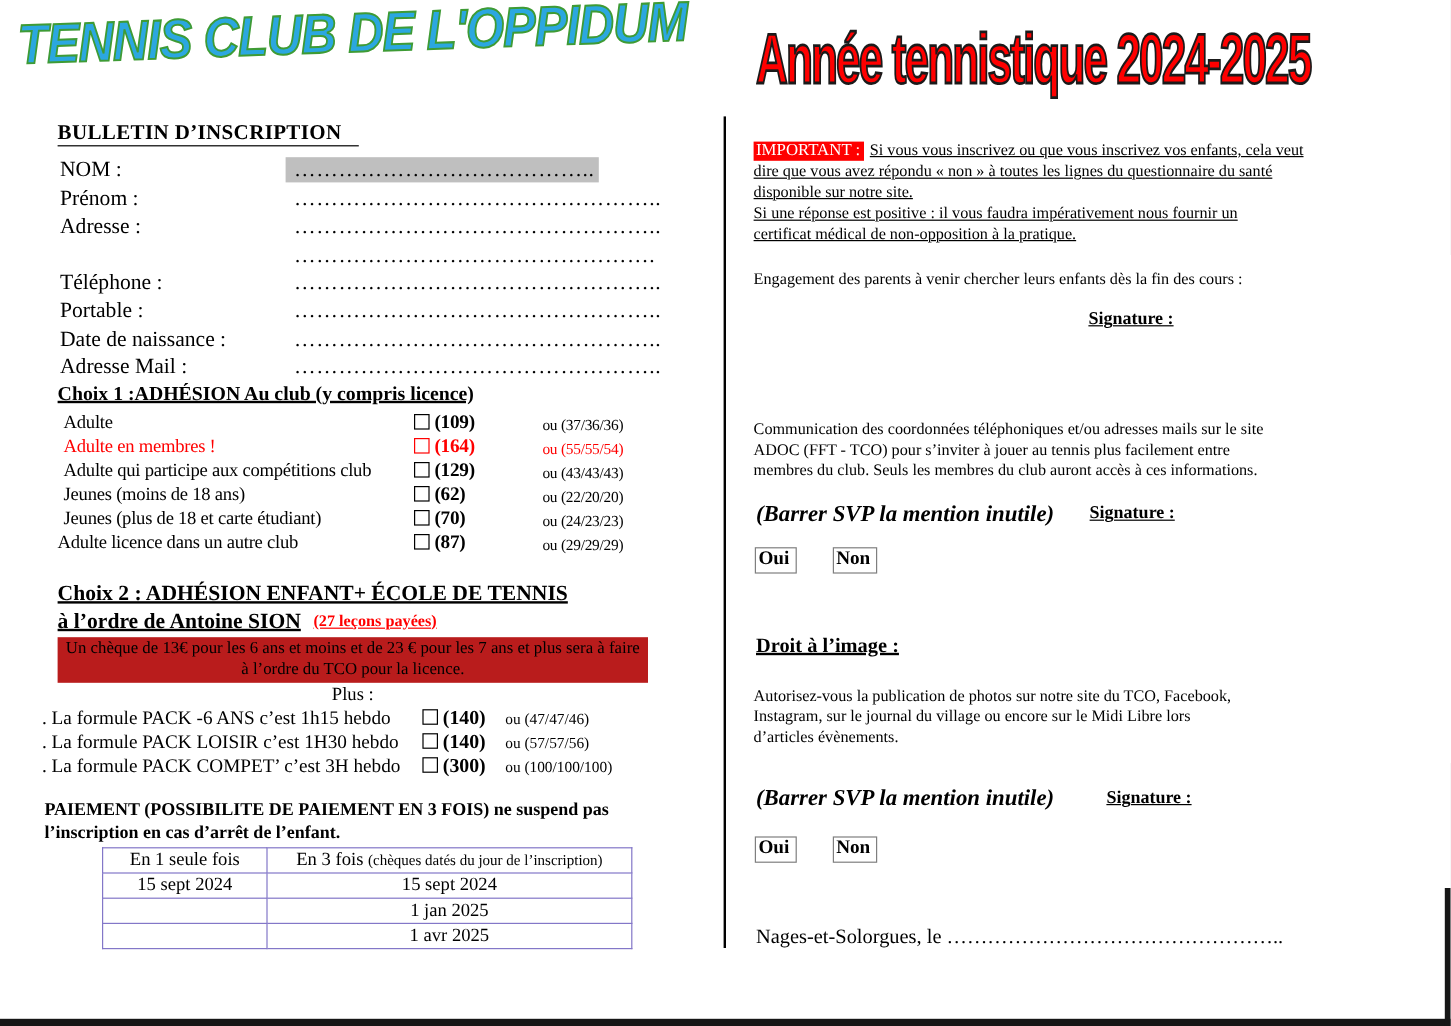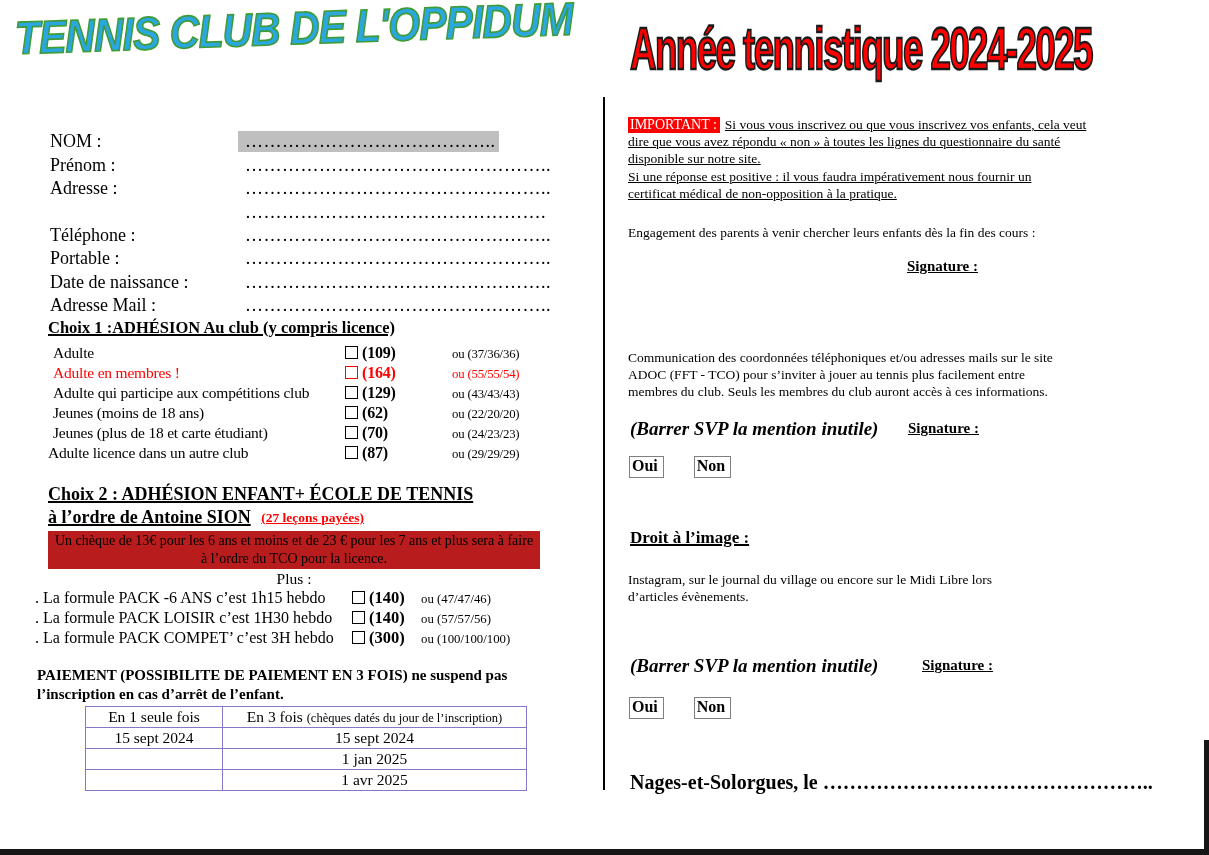--- a/index.html
+++ b/index.html
@@ -72,30 +72,31 @@
   .engagement{left:628px;top:224px;white-space:nowrap;}
   .sig{font-weight:bold;font-size:15px;text-decoration:underline;
     text-decoration-thickness:1.4px;white-space:nowrap;}
   .communication{left:628px;top:349px;}
   .barrer{font-weight:bold;font-style:italic;font-size:19px;white-space:nowrap;}
   .ouinonbox{display:inline-block;border:1.5px solid #7f7f7f;font-weight:bold;
     font-size:16px;padding:0 5px 2px 2px;margin-right:26px;}
   .h-droit{left:630px;top:528px;font-weight:bold;font-size:17px;
     text-decoration:underline;text-decoration-thickness:1.5px;white-space:nowrap;}
   .droittext{left:628px;top:571px;}
-  .dateline{left:630px;top:771px;font-weight:bold;font-size:20px;white-space:nowrap;}
+  .dateline{left:630px;top:771px;font-weight:normal;font-size:17px;white-space:nowrap;}
 </style>
 </head>
 <body>
 
 <div class="page">
 
   <div class="abs title-club">TENNIS CLUB DE L'OPPIDUM</div>
   <div class="abs title-season">Année tennistique 2024-2025</div>
 
+  <div class="abs h-bulletin">BULLETIN D’INSCRIPTION</div>
 
   <div class="abs frow" style="top:131px">
     <span class="flabel">NOM :</span>
     <span class="fdots nom">…………………………………..</span>
   </div>
   <div class="abs frow" style="top:155px">
     <span class="flabel">Prénom :</span>
     <span class="fdots">…………………………………………..</span>
   </div>
   <div class="abs frow" style="top:178px">
@@ -229,20 +230,21 @@
   <div class="abs sig" style="left:908px;top:420px">Signature :</div>
 
   <div class="abs" style="left:629px;top:456px">
     <span class="ouinonbox">Oui</span>
     <span class="ouinonbox">Non</span>
   </div>
 
   <div class="abs h-droit">Droit à l’image :</div>
 
   <div class="abs droittext rbody">
+    <div class="rline">Autorisez-vous la publication de photos sur notre site du TCO, Facebook,</div>
     <div class="rline">Instagram, sur le journal du village ou encore sur le Midi Libre lors</div>
     <div class="rline">d’articles évènements.</div>
   </div>
 
   <div class="abs barrer" style="left:630px;top:655px">(Barrer SVP la mention inutile)</div>
   <div class="abs sig" style="left:922px;top:657px">Signature :</div>
 
   <div class="abs" style="left:629px;top:697px">
     <span class="ouinonbox">Oui</span>
     <span class="ouinonbox">Non</span>

